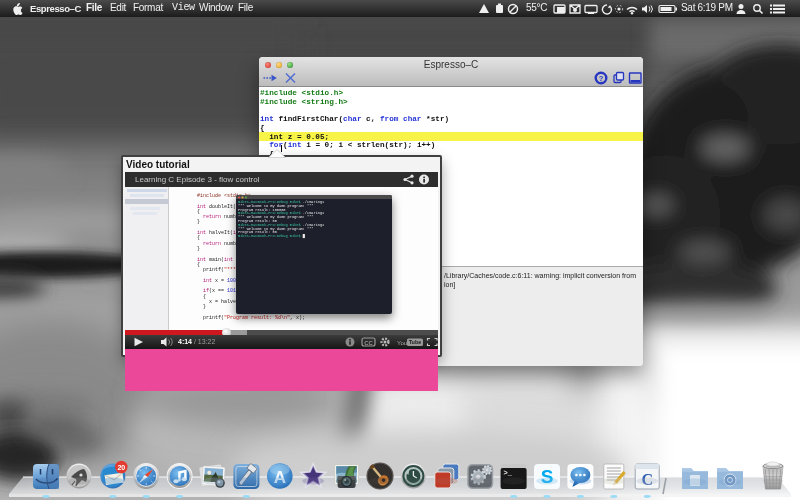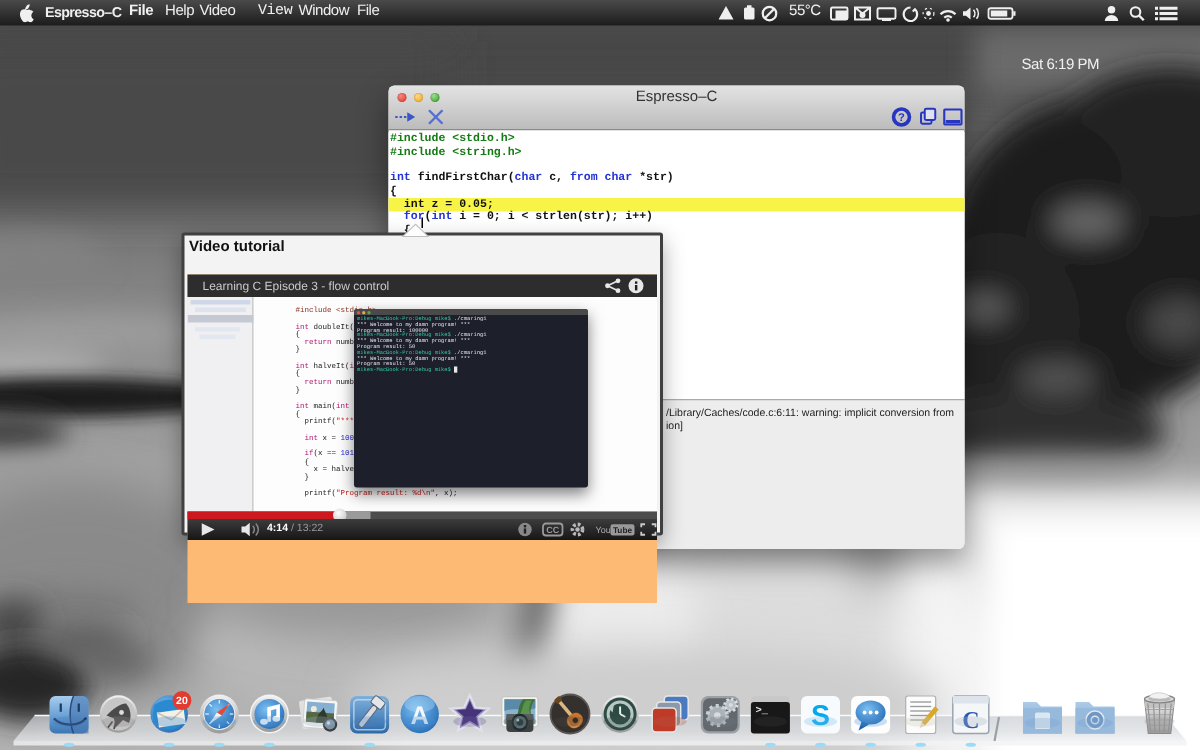--- a/index.html
+++ b/index.html
@@ -28,21 +28,21 @@
     font-size:7.7px; line-height:8.7px; white-space:pre; color:#111; font-weight:bold; }
   #edconsole { position:absolute; left:0; top:209px; width:100%; height:100px; background:#ededed;
     border-top:1px solid #aaa; border-radius:0 0 4px 4px; font-size:7px; color:#222; }
   .kw { color:#2433d6; } .grn { color:#157b15; }
 
   
   #video { position:absolute; left:121px; top:155px; width:321px; height:202px;
     background:#f3f3f3; border:2px solid #404040; border-radius:2px;
     box-shadow:0 6px 14px rgba(0,0,0,.34); z-index:20; }
   #vtitle { position:absolute; left:3px; top:1.5px; font-size:10px; font-weight:bold; color:#111; }
-  #yt { position:absolute; left:2px; top:26px; width:313px; height:219px; background:#fdba74; }
+  #yt { position:absolute; left:2px; top:15px; width:313px; height:219px; background:#ec4899; }
   #ytbar { position:absolute; left:0; top:0; width:100%; height:15px; background:#2d2d2d; color:#c9c9c9; font-size:8px; }
   #ytvideo { position:absolute; left:0; top:15px; width:100%; height:143px; background:#fdfdfd; overflow:hidden; }
   #ytprog { position:absolute; left:0; top:158px; width:100%; height:5px; background:#4c4c4c; }
   #ytctrl { position:absolute; left:0; top:163px; width:100%; height:14px;
     background:linear-gradient(#3c3c3c,#161616); color:#fff; font-size:7px; }
 
   
   #xsb { position:absolute; left:0; top:0; width:44px; height:143px; background:#f0f0f2; border-right:1px solid #ccc; }
   #xcode { position:absolute; left:72px; top:7px; font-family:"Liberation Mono",monospace;
     font-size:5px; line-height:5.3px; white-space:pre; color:#222; }
@@ -127,22 +127,22 @@
     <rect x="250" y="455" width="320" height="60" fill="#c9c9c9" filter="url(#b14)"></rect>
     <ellipse cx="430" cy="470" rx="200" ry="40" fill="#cecece" filter="url(#b14)"></ellipse>
   </svg>
 
   <div id="menubar">
     <svg class="item" style="left:12px; top:2px;" width="11" height="13" viewBox="0 0 11 13">
       <path fill="#f0f0f0" d="M5.6 3.3c.5-.7 1.4-1.2 2.2-1.2.1.9-.3 1.8-.8 2.4-.5.7-1.4 1.2-2.2 1.1-.1-.8.3-1.7.8-2.3z M7.9 5.8c1 0 1.9.5 2.4 1.3-.9.6-1.4 1.5-1.4 2.5 0 1.1.7 2.1 1.6 2.5-.4 1-1.1 2-2 2-.8 0-1.1-.5-2-.5s-1.3.5-2 .5c-1 0-2-1.4-2.5-2.5C1.3 10 1 8.2 1.7 6.9c.5-.9 1.4-1.5 2.4-1.5.8 0 1.5.5 2 .5s1.2-.6 1.8-.1z" transform="translate(0,-1.2)"></path>
     </svg>
     <span class="item b" style="left:30px; font-size:9.5px; letter-spacing:-0.4px; top:2.5px;">Espresso–C</span>
     <span class="item" style="left:86px;font-weight:bold;">File</span>
-    <span class="item" style="left:110px;">Help</span>
-    <span class="item" style="left:133px;">Video</span>
+    <span class="item" style="left:110px;">Edit</span>
+    <span class="item" style="left:133px;">Format</span>
     <span class="item" style="left:172px;font-family:Liberation Mono, monospace;">View</span>
     <span class="item" style="left:199px;">Window</span>
     <span class="item" style="left:238px;">File</span>
     <svg class="item" style="left:479px; top:3px;" width="205" height="12" viewBox="0 0 205 12">
       <g fill="#efefef" stroke="none">
         <path d="M5 1 L10 10 L0 10 Z"></path>
         <rect x="17" y="2" width="7" height="8" rx="1"></rect>
         <rect x="19" y="0.5" width="3" height="2"></rect>
         <circle cx="34" cy="6" r="4.5" fill="none" stroke="#efefef" stroke-width="1.5"></circle>
         <line x1="31" y1="9" x2="37" y2="3" stroke="#efefef" stroke-width="1.5"></line>
@@ -159,21 +159,21 @@
         <path d="M150.5 8.7 a4 4 0 0 1 5 0" fill="none" stroke="#efefef" stroke-width="1.5"></path>
         <circle cx="153" cy="10.3" r="1.2"></circle>
         <path d="M163 4.5 h2 l3-2.5 v8 l-3-2.5 h-2 z"></path>
         <path d="M170 3.5 a4 4 0 0 1 0 5 M172 2.5 a5.5 5.5 0 0 1 0 7" fill="none" stroke="#efefef" stroke-width="1"></path>
         <rect x="180" y="2.5" width="16" height="7" rx="1.5" fill="none" stroke="#efefef" stroke-width="1.2"></rect>
         <rect x="181.5" y="4" width="11" height="4"></rect>
         <rect x="196.5" y="4.5" width="1.5" height="3"></rect>
       </g>
     </svg>
     <span class="item" style="left:526px;">55°C</span>
-    <span class="item" style="left:681px;margin-top:36px;">Sat 6:19 PM</span>
+    <span class="item" style="left:681px;">Sat 6:19 PM</span>
     <svg class="item" style="left:735px; top:3px;" width="55" height="12" viewBox="0 0 55 12">
       <g fill="#efefef">
         <circle cx="6" cy="3.5" r="2.5"></circle>
         <path d="M1.5 11 a4.5 4 0 0 1 9 0 z"></path>
         <circle cx="22" cy="5" r="3.2" fill="none" stroke="#efefef" stroke-width="1.4"></circle>
         <line x1="24.5" y1="7.5" x2="27.5" y2="10.5" stroke="#efefef" stroke-width="1.6"></line>
         <rect x="38" y="1.5" width="12" height="2"></rect>
         <rect x="38" y="5" width="12" height="2"></rect>
         <rect x="38" y="8.5" width="12" height="2"></rect>
         <rect x="35" y="1.5" width="2" height="2"></rect>

